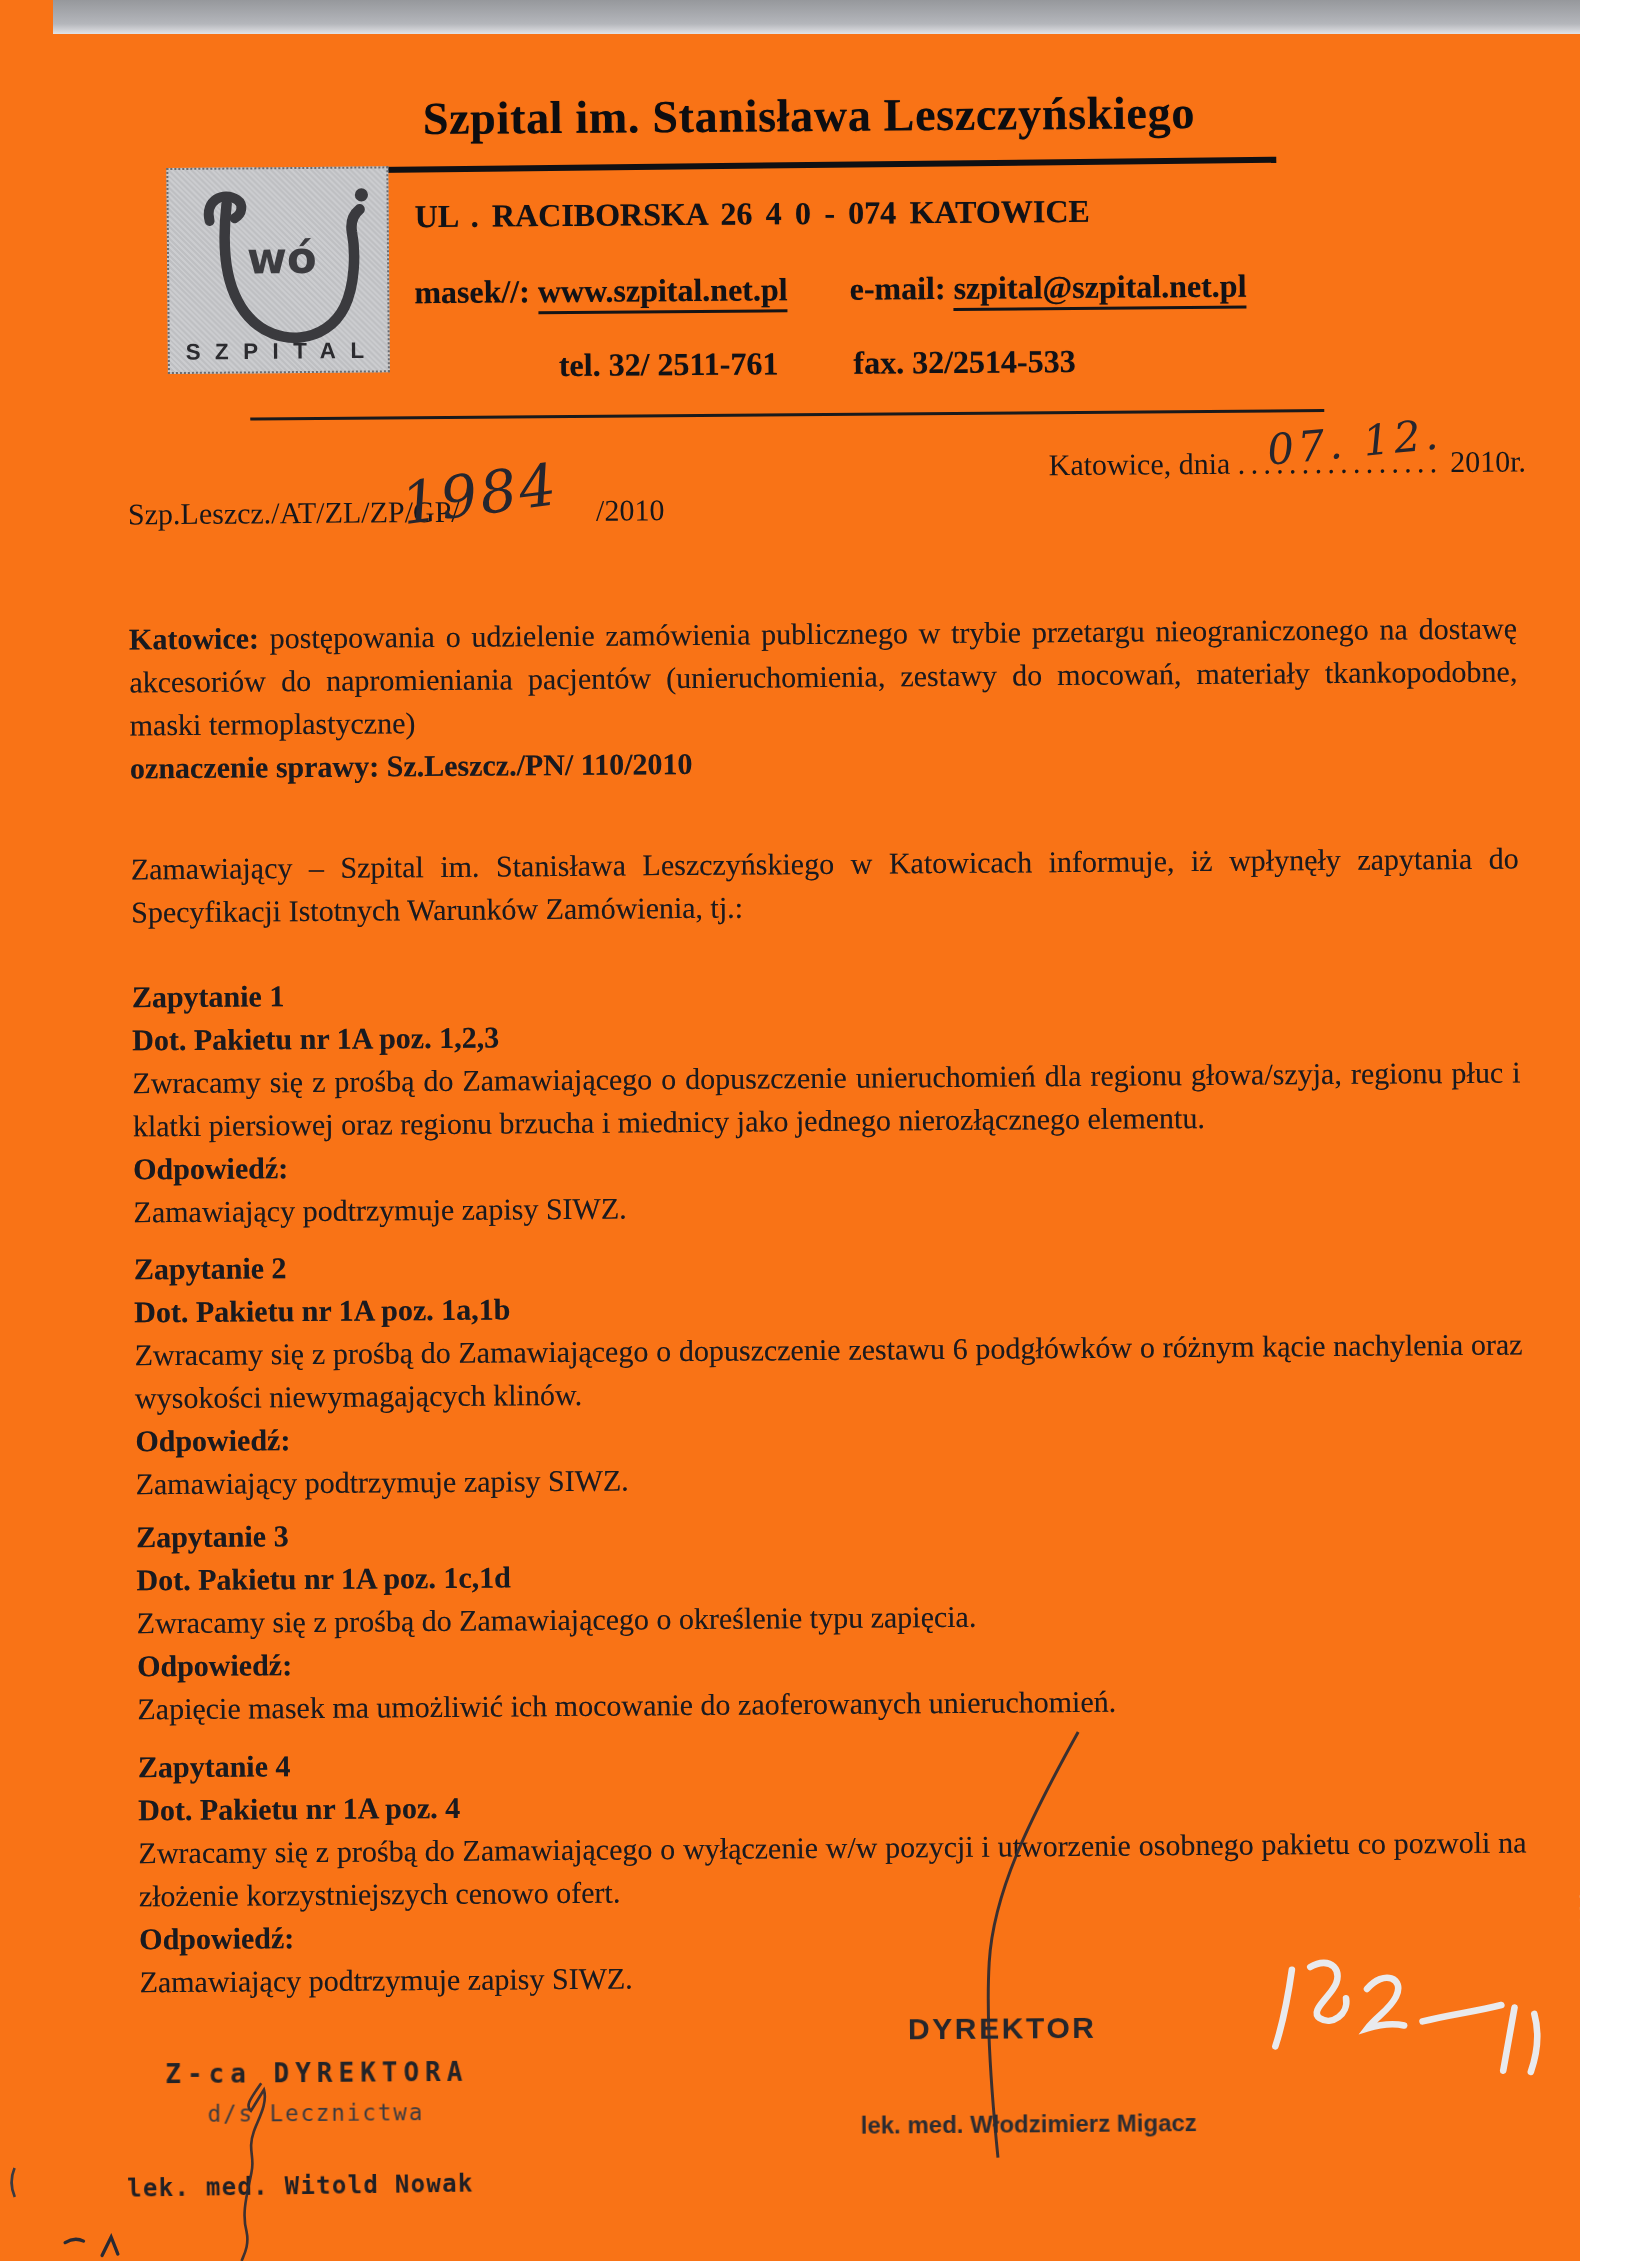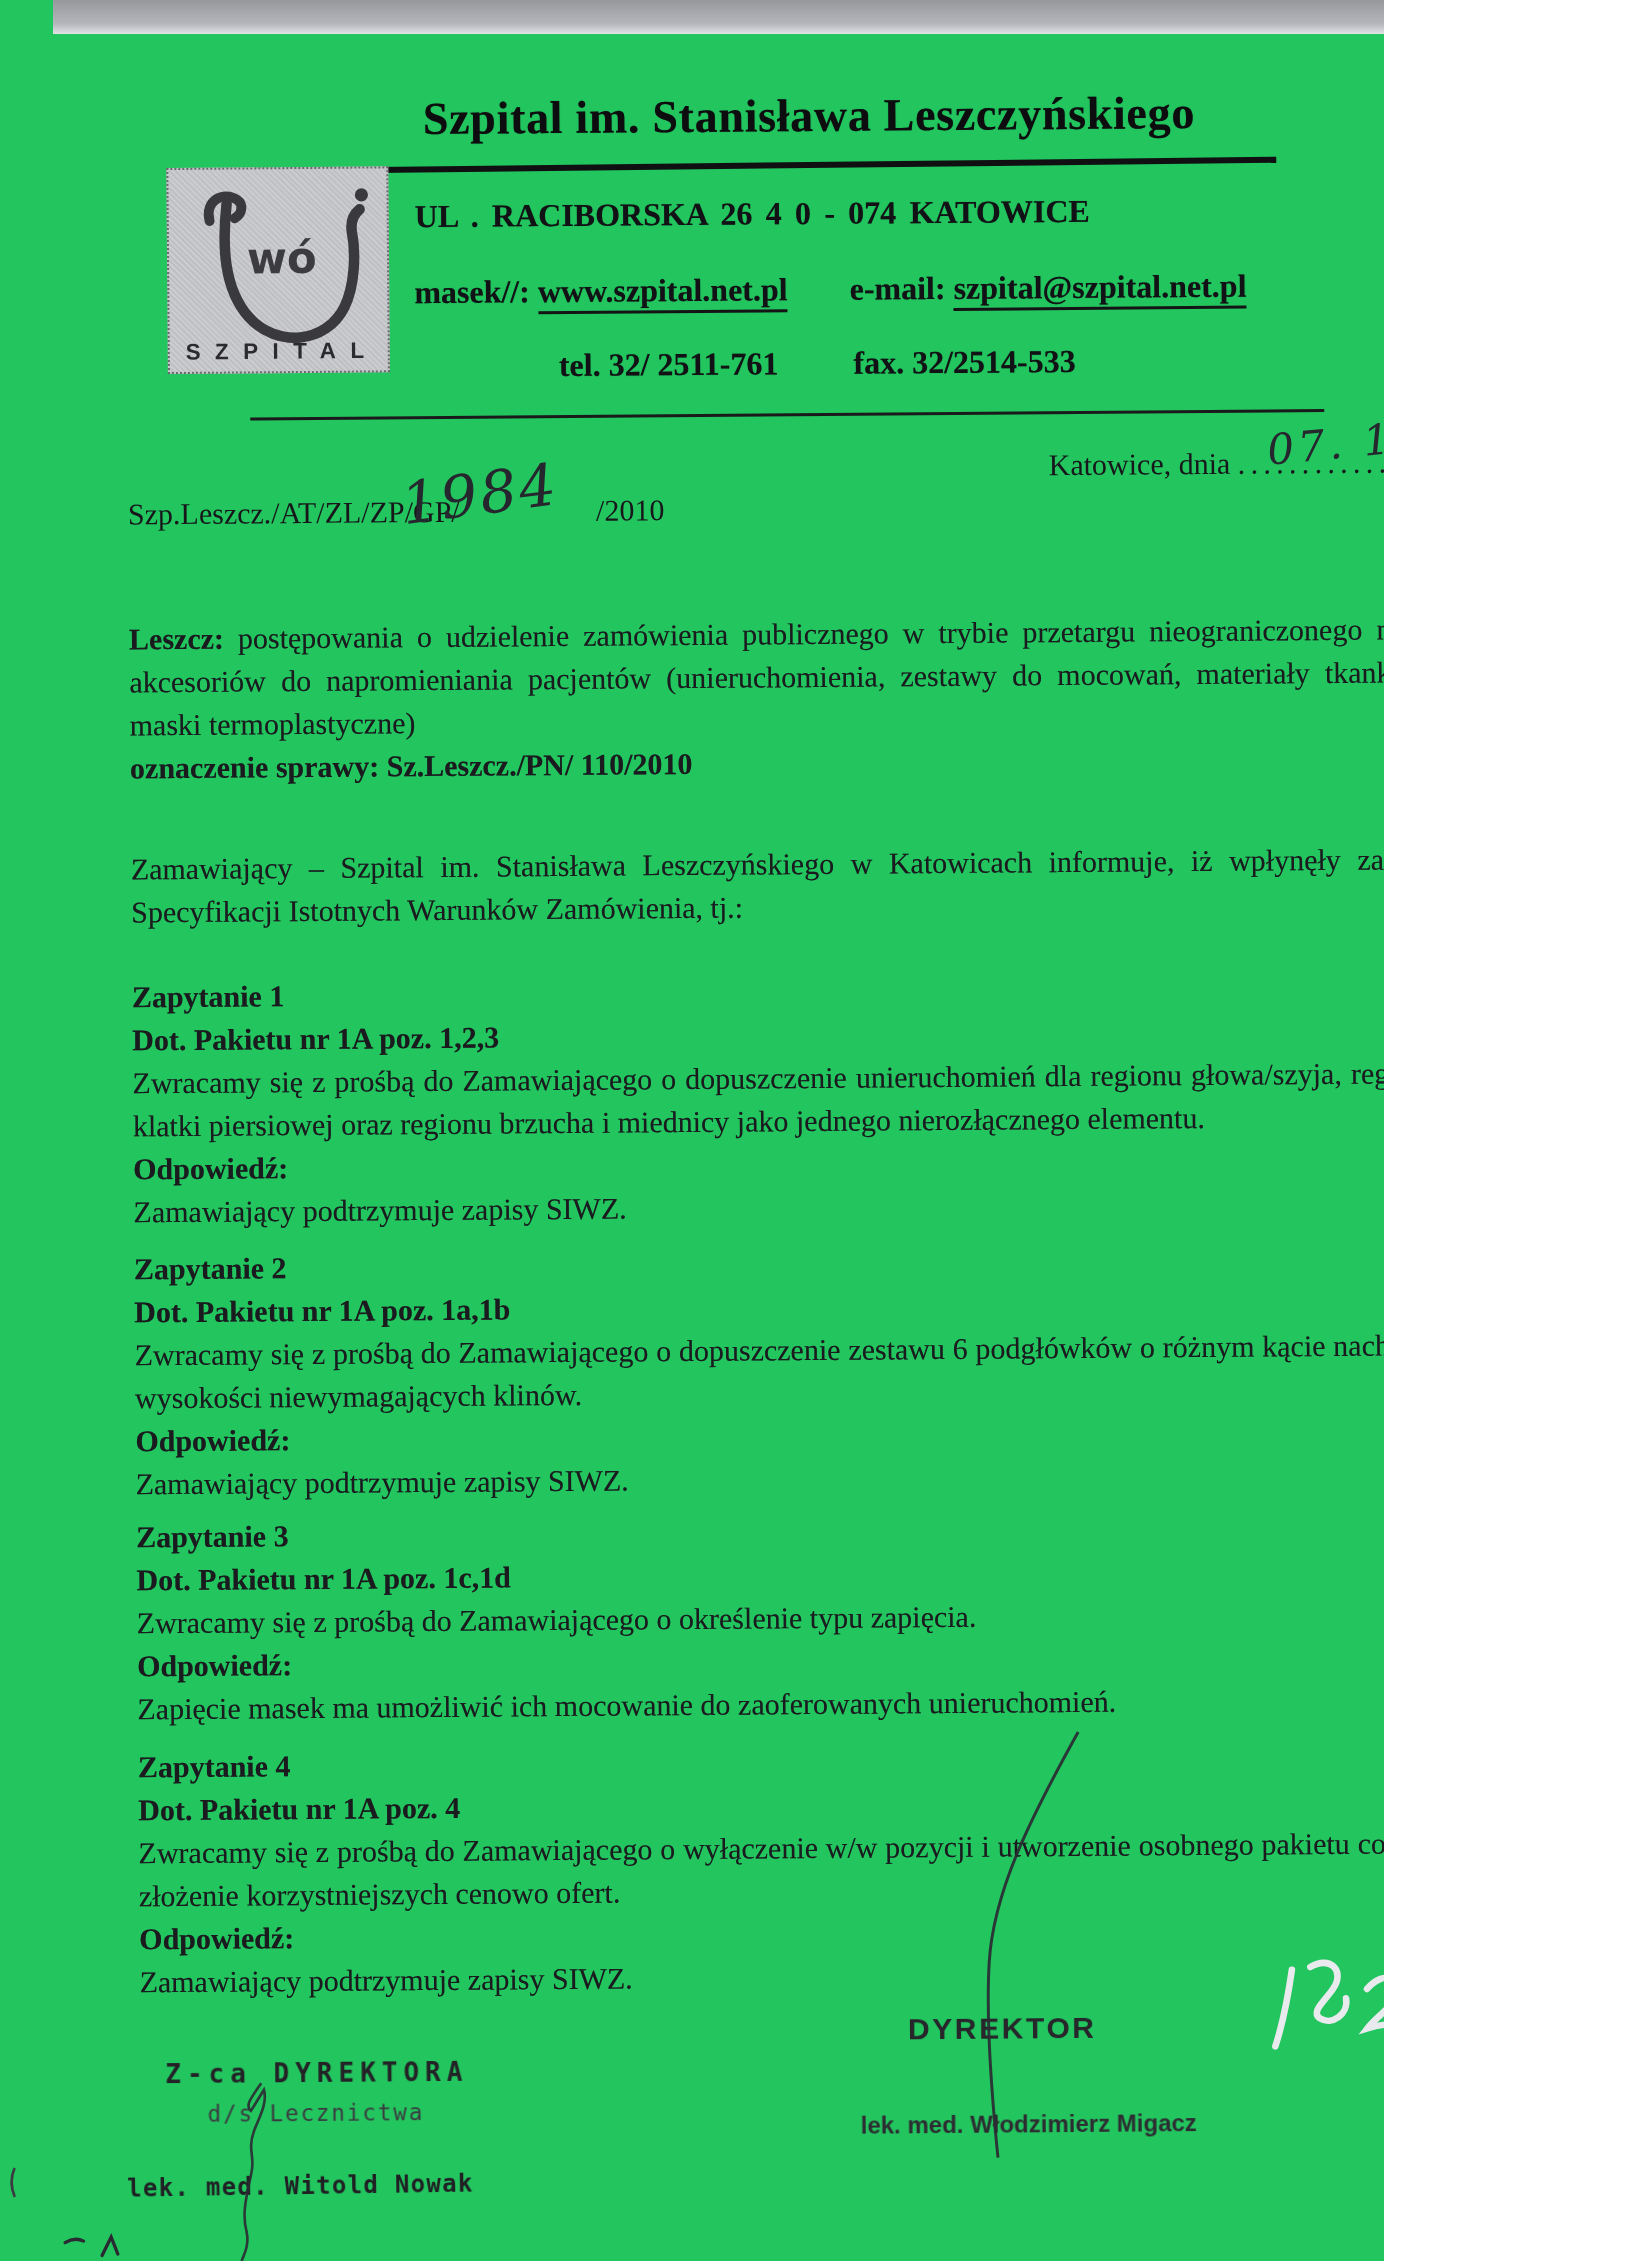--- a/index.html
+++ b/index.html
@@ -1,18 +1,18 @@
 <!DOCTYPE html>
 <html style="font-size:10.5px"><head>
 <meta charset="utf-8">
 <style>
   html,body{margin:0;padding:0;background:#ffffff;}
   #page{
-    position:relative;width:1384px;height:2261px;overflow:hidden;
-    background:#22c55e;
+    position:relative;width:1580px;height:2261px;overflow:hidden;
+    background:#f97316;
     font-family:"Liberation Serif","DejaVu Serif",serif;
     color:#17171b;
   }
   .abs{position:absolute;}
   
   .top-strip{left:53px;top:0;width:1579px;height:34px;
     background:linear-gradient(#96989c,#b4b6bb 70%,#e2e3e6);}
   .scan-wrap{left:0;top:0;width:1632px;height:2261px;
     transform:rotate(-0.45deg);transform-origin:50% 45%;}
   
@@ -113,21 +113,21 @@
     <div class="abs date-line">
       <span>Katowice, dnia</span>
       <span class="dots">................</span>
       <span>2010r.</span>
     </div>
 
     <div class="abs ref-line">Szp.Leszcz./AT/ZL/ZP/GP/</div>
     <div class="abs ref-suffix">/2010</div>
 
     <div class="abs para subject">
-      <span class="b">Leszcz:</span>
+      <span class="b">Katowice:</span>
       <span>postępowania o udzielenie zamówienia publicznego w trybie przetargu nieograniczonego na dostawę akcesoriów do napromieniania pacjentów (unieruchomienia, zestawy do mocowań, materiały tkankopodobne, maski termoplastyczne)</span>
       <span class="qline b">
         <span>oznaczenie sprawy:</span>
         <span>Sz.Leszcz./PN/ 110/2010</span>
       </span>
     </div>
 
     <div class="abs para intro">Zamawiający – Szpital im. Stanisława Leszczyńskiego w Katowicach informuje, iż wpłynęły zapytania do Specyfikacji Istotnych Warunków Zamówienia, tj.:</div>
 
     <div class="abs para q1">

